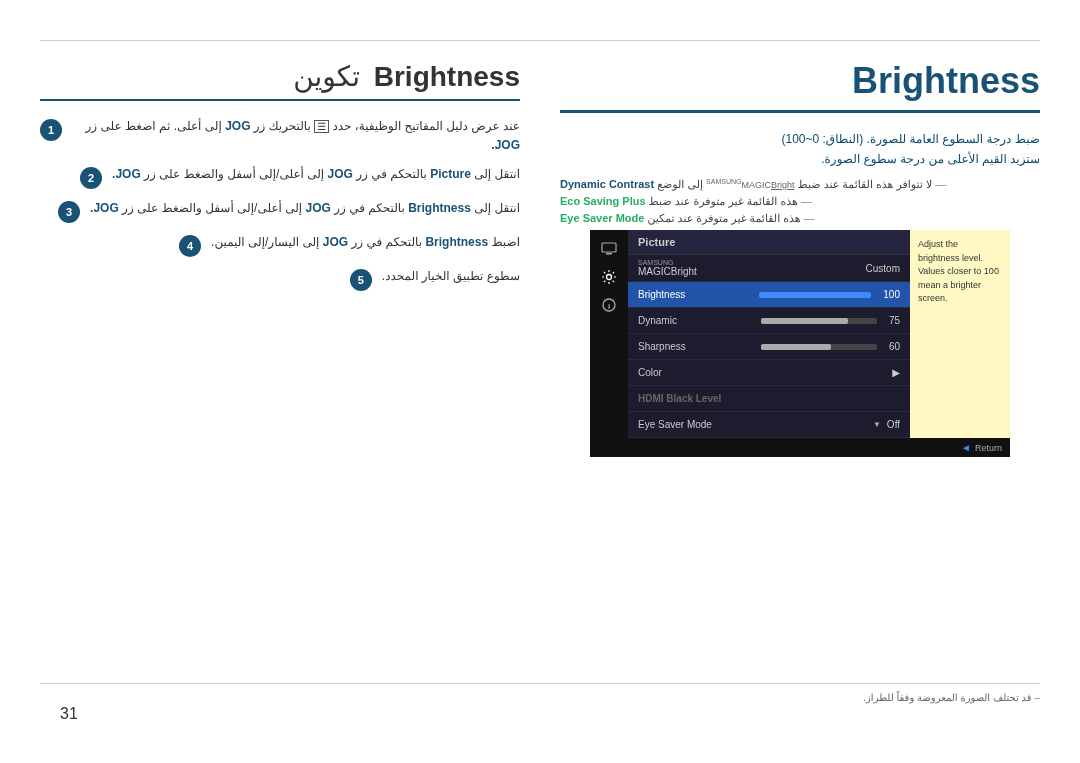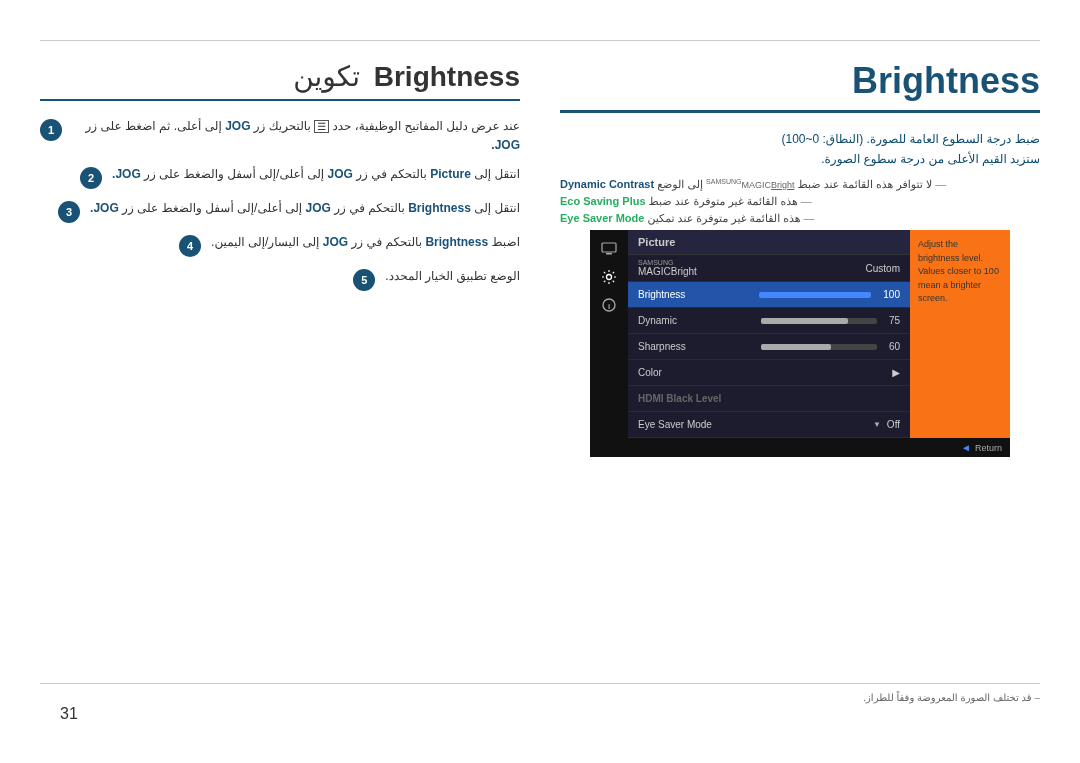--- a/index.html
+++ b/index.html
@@ -205,21 +205,21 @@
       background: #aaa;
     }
 
     .arrow-right {
       color: #ccc;
       font-size: 10px;
     }
 
     
     .monitor-tooltip {
-      background: #f97316;
+      background: #fef9c3;
       width: 100px;
       padding: 8px;
       font-size: 9px;
       color: #333;
       line-height: 1.5;
     }
 
     
     .monitor-return-bar {
       background: #111;
@@ -491,21 +491,21 @@
       <div class="step-number">3</div>
     </li>
     <li class="step-item">
       <div class="step-text">
         اضبط <span class="bold-blue">Brightness</span> بالتحكم في زر <span class="bold-blue">JOG</span> إلى اليسار/إلى اليمين.
       </div>
       <div class="step-number">4</div>
     </li>
     <li class="step-item">
       <div class="step-text">
-        الوضع تطبيق الخيار المحدد.
+        سطوع تطبيق الخيار المحدد.
       </div>
       <div class="step-number">5</div>
     </li>
   </ol>
 </div>
 
 <div class="bottom-note">
   <div class="bottom-note-text">قد تختلف الصورة المعروضة وفقاً للطراز.</div>
 </div>
 

